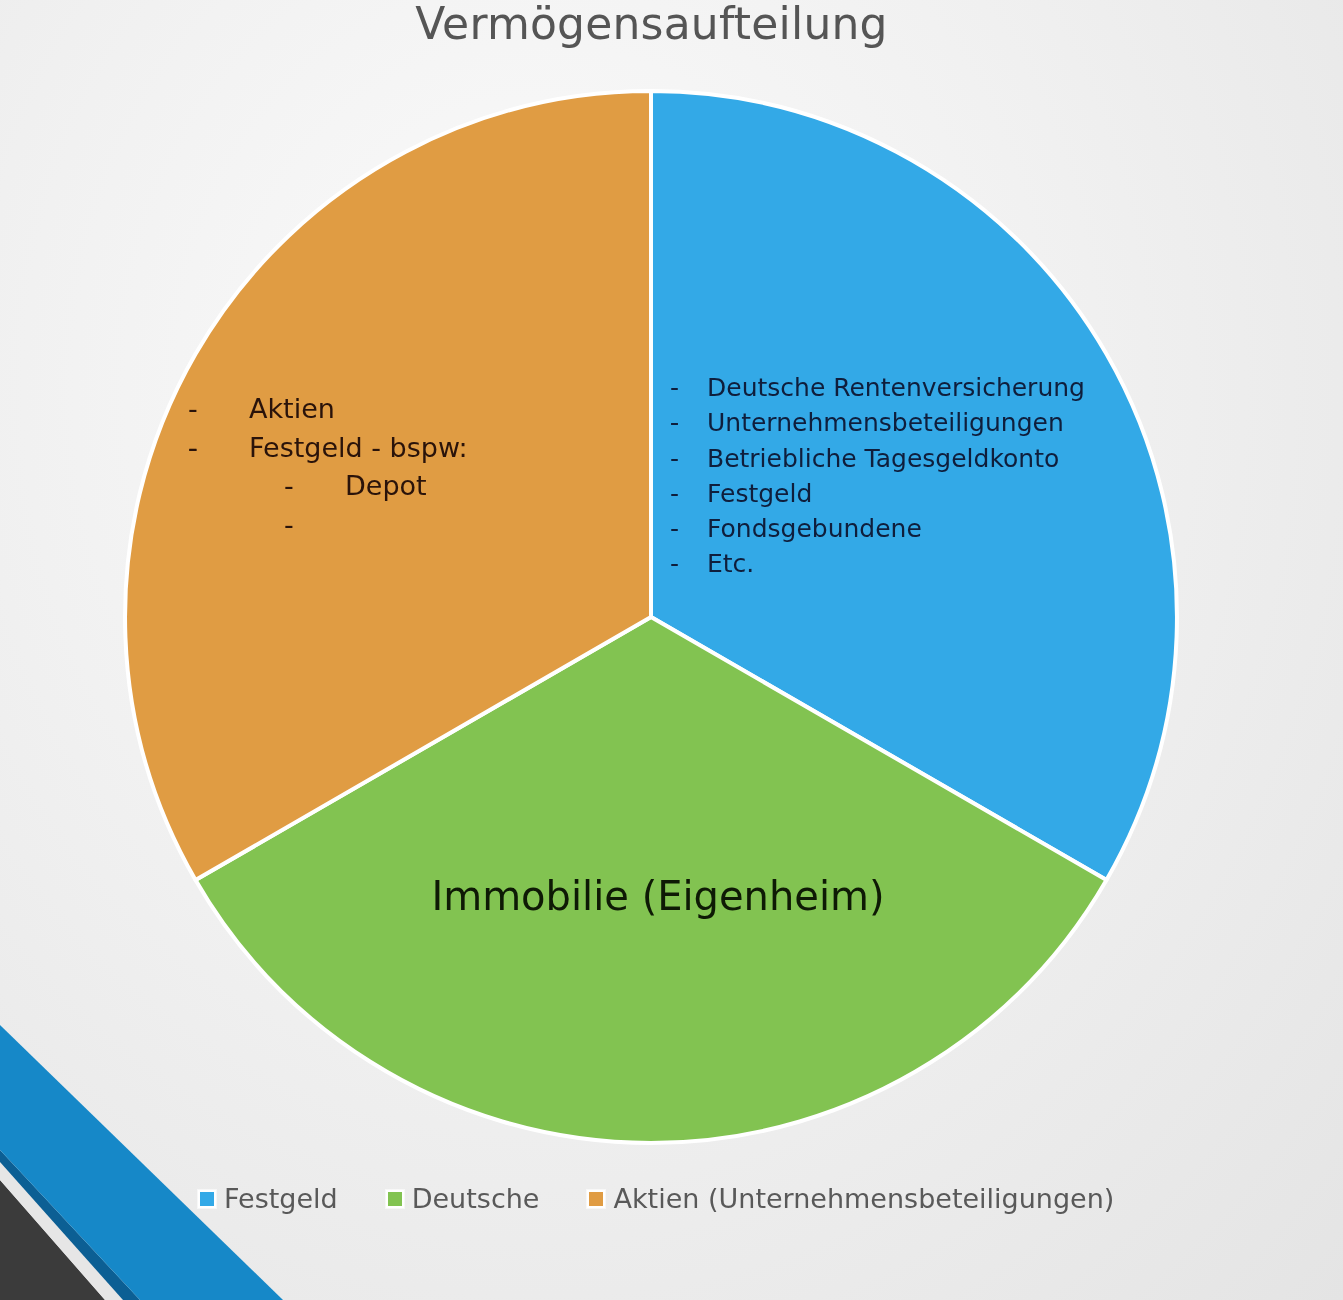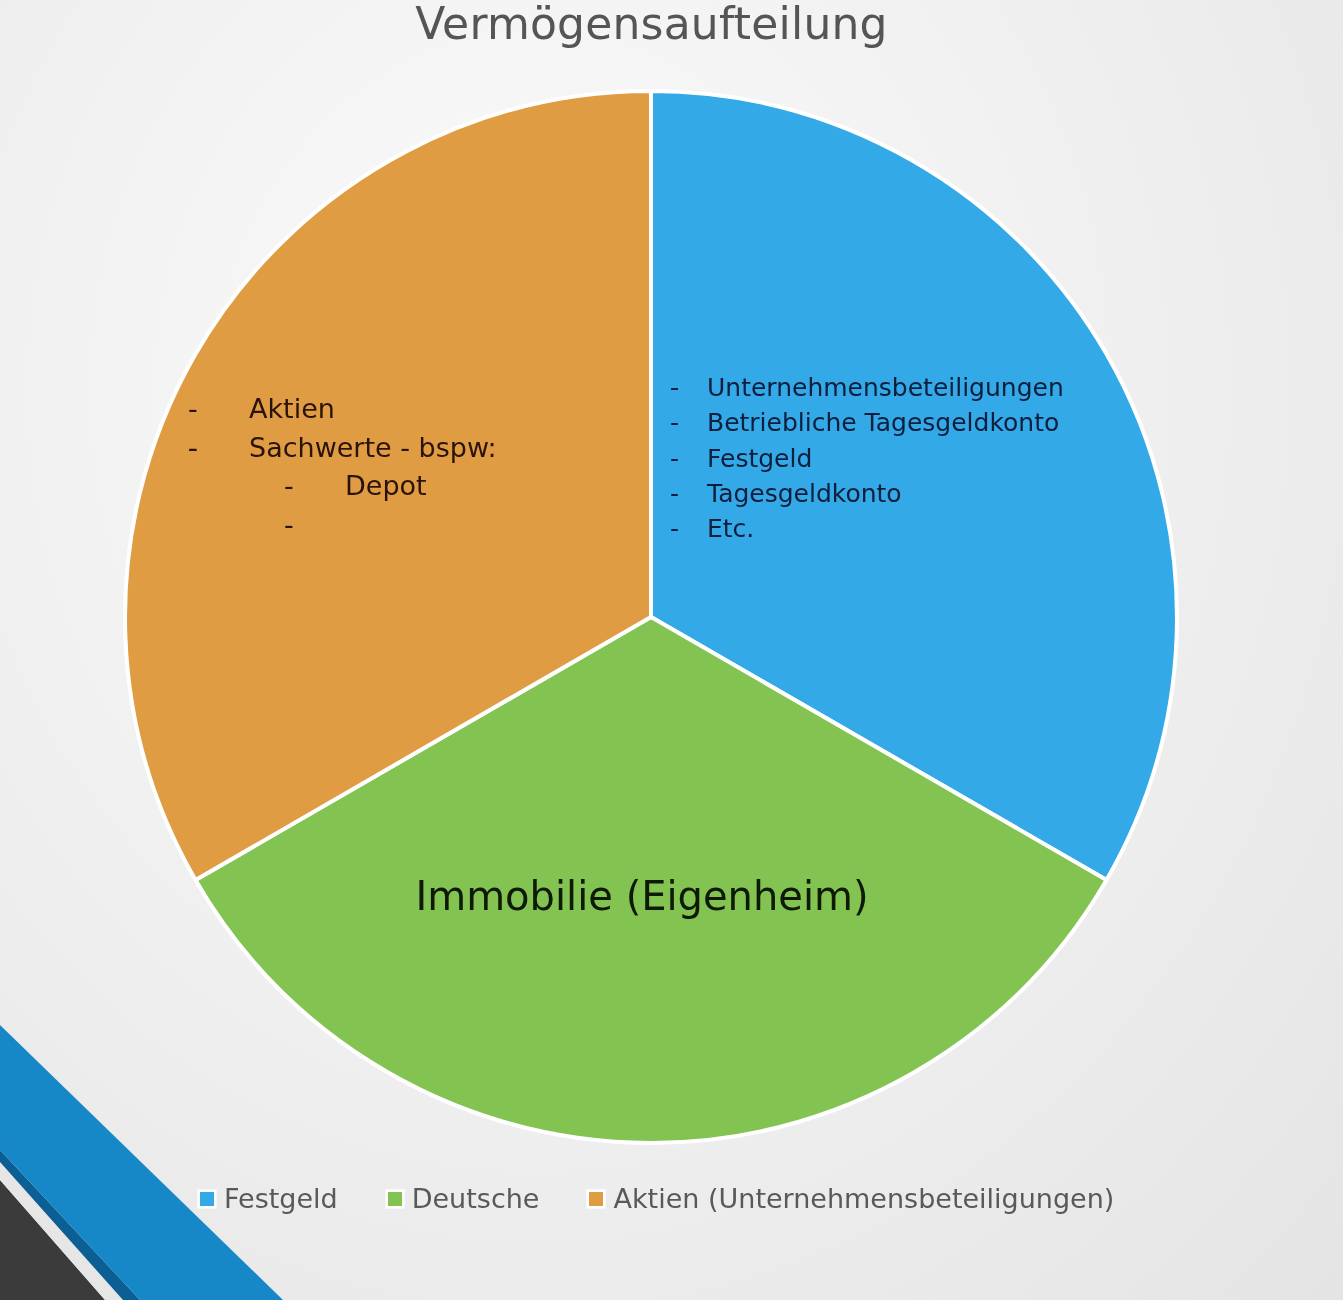--- a/index.html
+++ b/index.html
@@ -17,21 +17,21 @@
   .label-list { position:absolute; margin:0; padding:0; list-style:none; }
   .label-list li { position:relative; white-space:nowrap; }
   .label-list .dash { position:absolute; left:0; }
   .blue-list { left:670px; top:370px; font-size:25px; line-height:35.3px; color:#0f1e3c; }
   .blue-list li { padding-left:37px; }
   .orange-list { left:188px; top:390px; font-size:27px; line-height:38.5px; color:#2a130a; }
   .orange-list li { padding-left:61px; }
   .orange-list li.sub { padding-left:157px; }
   .orange-list li.sub .dash { left:96px; }
   .green-label {
-    position:absolute; left:372px; width:540px; top:873px; text-align:center;
+    position:absolute; left:388px; width:540px; top:873px; text-align:center;
     font-size:40px; color:#0e1a05;
   }
   .legend {
     position:absolute; top:1183px; left:198px; display:flex; align-items:center;
     font-size:27px; color:#595959;
   }
   .legend-item { display:flex; align-items:center; margin-right:48px; }
   .legend-item:last-child { margin-right:4px; }
   .swatch {
     width:14px; height:14px; margin-right:8px; border:2px solid #ffffff;
@@ -52,33 +52,33 @@
 
 <svg class="pie" viewBox="0 0 1343 1300">
   <g stroke="#ffffff" stroke-width="4" stroke-linejoin="round">
     <path fill="#33a9e7" d="M651,617 L651,91 A526,526 0 0 1 1106.5,880 Z"></path>
     <path fill="#82c351" d="M651,617 L1106.5,880 A526,526 0 0 1 195.5,880 Z"></path>
     <path fill="#e09c43" d="M651,617 L195.5,880 A526,526 0 0 1 651,91 Z"></path>
   </g>
 </svg>
 
 <ul class="label-list blue-list">
-  <li><span class="dash">-</span></li>
+  <li><span class="dash">-</span><span>Deutsche Rentenversicherung</span></li>
   <li><span class="dash">-</span></li>
   <li><span class="dash">-</span><span>Unternehmensbeteiligungen</span></li>
   <li><span class="dash">-</span><span>Betriebliche Tagesgeldkonto</span></li>
   <li><span class="dash">-</span><span>Festgeld</span></li>
-  <li><span class="dash">-</span><span>Tagesgeldkonto</span></li>
+  <li><span class="dash">-</span><span>Fondsgebundene</span></li>
   <li><span class="dash">-</span><span>Etc.</span></li>
 </ul>
 
 <ul class="label-list orange-list">
   <li><span class="dash">-</span><span>Aktien</span></li>
   <li><span class="dash">-</span></li>
-  <li><span class="dash">-</span><span>Sachwerte - bspw:</span></li>
+  <li><span class="dash">-</span><span>Festgeld - bspw:</span></li>
   <li class="sub"><span class="dash">-</span><span>Depot</span></li>
   <li class="sub"><span class="dash">-</span></li>
 </ul>
 
 <div class="green-label">Immobilie (Eigenheim)</div>
 
 <div class="legend">
   <div class="legend-item">
     <span class="swatch" style="background:#33a9e7"></span>
     <span>Festgeld</span>

